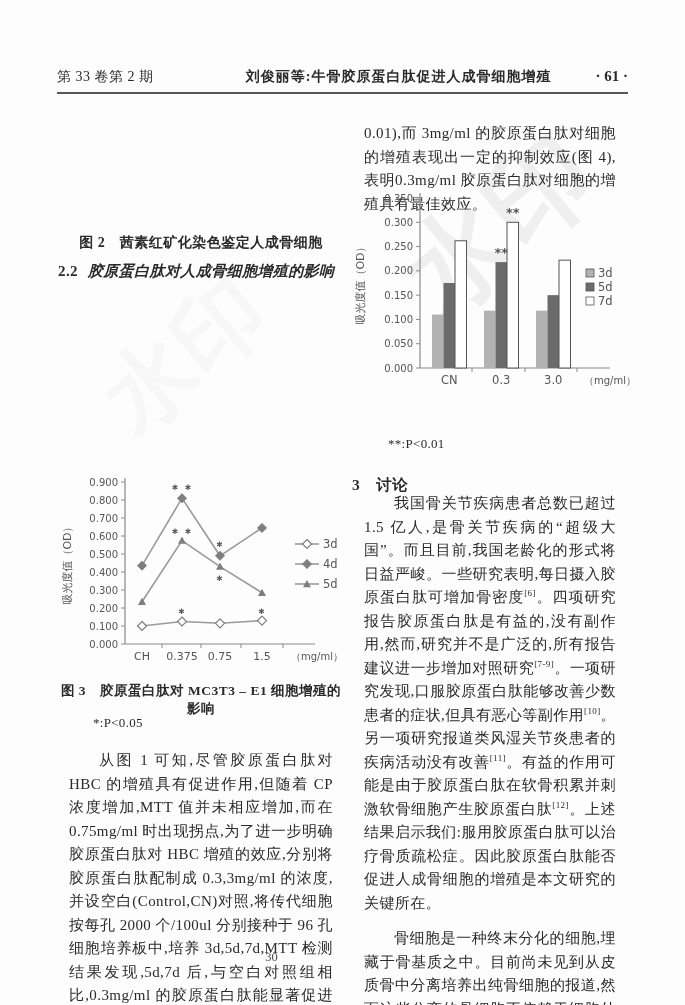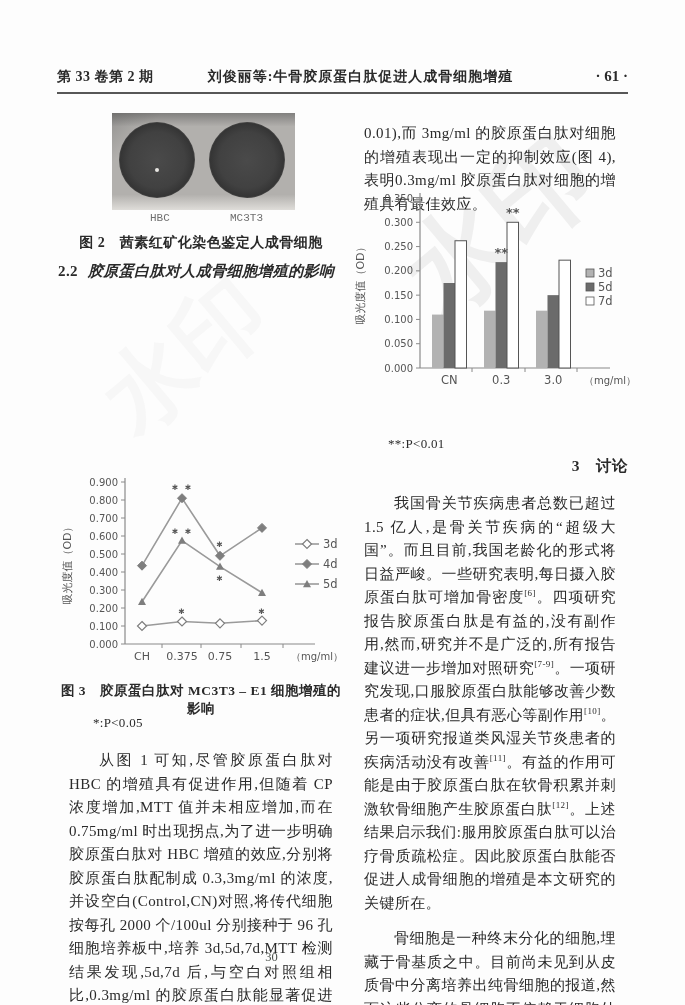--- a/index.html
+++ b/index.html
@@ -1,21 +1,21 @@
 <!DOCTYPE html>
 <html><head>
 <meta charset="utf-8">
 <style>
   html,body{margin:0;padding:0;background:#fdfdfd;}
   #page{position:relative;width:685px;height:1005px;background:#fdfdfd;overflow:hidden;
         font-family:"Liberation Serif","DejaVu Serif",serif;color:#2a2a2a;}
   
   .hdr{position:absolute;left:57px;top:68px;width:571px;display:flex;align-items:baseline;font-size:14px;}
-  .hdr .vol{white-space:nowrap;font-weight:bold;letter-spacing:.5px;}
-  .hdr .rt{flex:1;text-align:center;font-weight:bold;letter-spacing:1px;padding-left:16px;}
+  .hdr .vol{white-space:nowrap;font-weight:normal;letter-spacing:.5px;}
+  .hdr .rt{flex:1;text-align:right;font-weight:bold;letter-spacing:1px;padding-left:16px;}
   .hdr .pg{white-space:nowrap;font-weight:bold;font-size:15px;margin-left:44px;}
   .hdr-rule{position:absolute;left:57px;top:92px;width:571px;height:2px;background:#3a3a3a;opacity:.85;}
   
   .blk{position:absolute;}
   .col-l{left:57px;width:288px;}
   .col-r{left:352px;width:276px;}
   p.body{margin:12px;font-size:15px;line-height:23.5px;text-align:justify;letter-spacing:.4px;}
   p.ind{text-indent:2em;}
   sup{font-size:9px;line-height:0;}
   
@@ -53,31 +53,20 @@
   <div class="wm" style="left:395px;top:155px;font-size:105px;color:rgba(150,150,150,0.13);">水印</div>
   <div class="wm" style="left:95px;top:295px;font-size:90px;color:rgba(150,150,150,0.06);">水印</div>
 
   <div class="hdr">
     <span class="vol">第 33 卷第 2 期</span>
     <span class="rt">刘俊丽等:牛骨胶原蛋白肽促进人成骨细胞增殖</span>
     <span class="pg">· 61 ·</span>
   </div>
   <div class="hdr-rule"></div>
 
-  <div class="blk col-l" style="top:113px;">
-    <div class="photo">
-      <div class="well" style="left:7px;top:9px;"></div>
-      <div class="well" style="left:97px;top:9px;"></div>
-      <div class="speck" style="left:43px;top:55px;"></div>
-    </div>
-    <div class="photo-labels">
-      <span style="left:38px;">HBC</span>
-      <span style="left:118px;">MC3T3</span>
-    </div>
-  </div>
   <div class="blk col-l" style="top:234px;">
     <p class="figcap">图 2　茜素红矿化染色鉴定人成骨细胞</p>
   </div>
 
   <div class="blk col-l" style="top:261px;">
     <p class="sec-h"><span class="num">2.2</span><span class="tt">胶原蛋白肽对人成骨细胞增殖的影响</span></p>
   </div>
 
   <div class="blk col-l" style="top:472px;height:200px;">
     <svg id="fig3-svg" width="288" height="200">
@@ -204,21 +193,21 @@
         <rect x="234" y="93" width="8" height="8" fill="#6b6b6b" stroke="#555" stroke-width="0.8"></rect>
         <text x="246" y="101" font-size="11.5">5d</text>
         <rect x="234" y="107" width="8" height="8" fill="#ffffff" stroke="#555" stroke-width="0.8"></rect>
         <text x="246" y="115" font-size="11.5">7d</text>
       </svg>
   </div>
   <div class="blk col-r" style="top:428px;">
     <p class="fignote">**:P&lt;0.01</p>
   </div>
 
-  <div class="blk col-r" style="top:456px;text-align:right;">
+  <div class="blk col-r" style="top:475px;">
     <p class="sec-h3"><span>3</span>　<span>讨论</span></p>
   </div>
   <div class="blk col-r" style="top:480px;">
     <p class="body ind"><span>我国骨关节疾病患者总数已超过 1.5 亿人,是骨关节疾病的“超级大国”。而且目前,我国老龄化的形式将日益严峻。一些研究表明,每日摄入胶原蛋白肽可增加骨密度</span><sup>[6]</sup><span>。四项研究报告胶原蛋白肽是有益的,没有副作用,然而,研究并不是广泛的,所有报告建议进一步增加对照研究</span><sup>[7-9]</sup><span>。一项研究发现,口服胶原蛋白肽能够改善少数患者的症状,但具有恶心等副作用</span><sup>[10]</sup><span>。另一项研究报道类风湿关节炎患者的疾病活动没有改善</span><sup>[11]</sup><span>。有益的作用可能是由于胶原蛋白肽在软骨积累并刺激软骨细胞产生胶原蛋白肽</span><sup>[12]</sup><span>。上述结果启示我们:服用胶原蛋白肽可以治疗骨质疏松症。因此胶原蛋白肽能否促进人成骨细胞的增殖是本文研究的关键所在。</span></p>
     <p class="body ind">骨细胞是一种终末分化的细胞,埋藏于骨基质之中。目前尚未见到从皮质骨中分离培养出纯骨细胞的报道,然而这些分离的骨细胞不依赖于细胞外基质,尚未观察到这种细胞的有丝分裂相,因此不能用于体外研究。成骨细胞包绕在硬组织中,致使处理困难,用骨组织块法、酶消化法、骨膜组织块法、骨髓培养法以</p>
   </div>
 
   <div class="footer-pg">30</div>
 </div>
 

